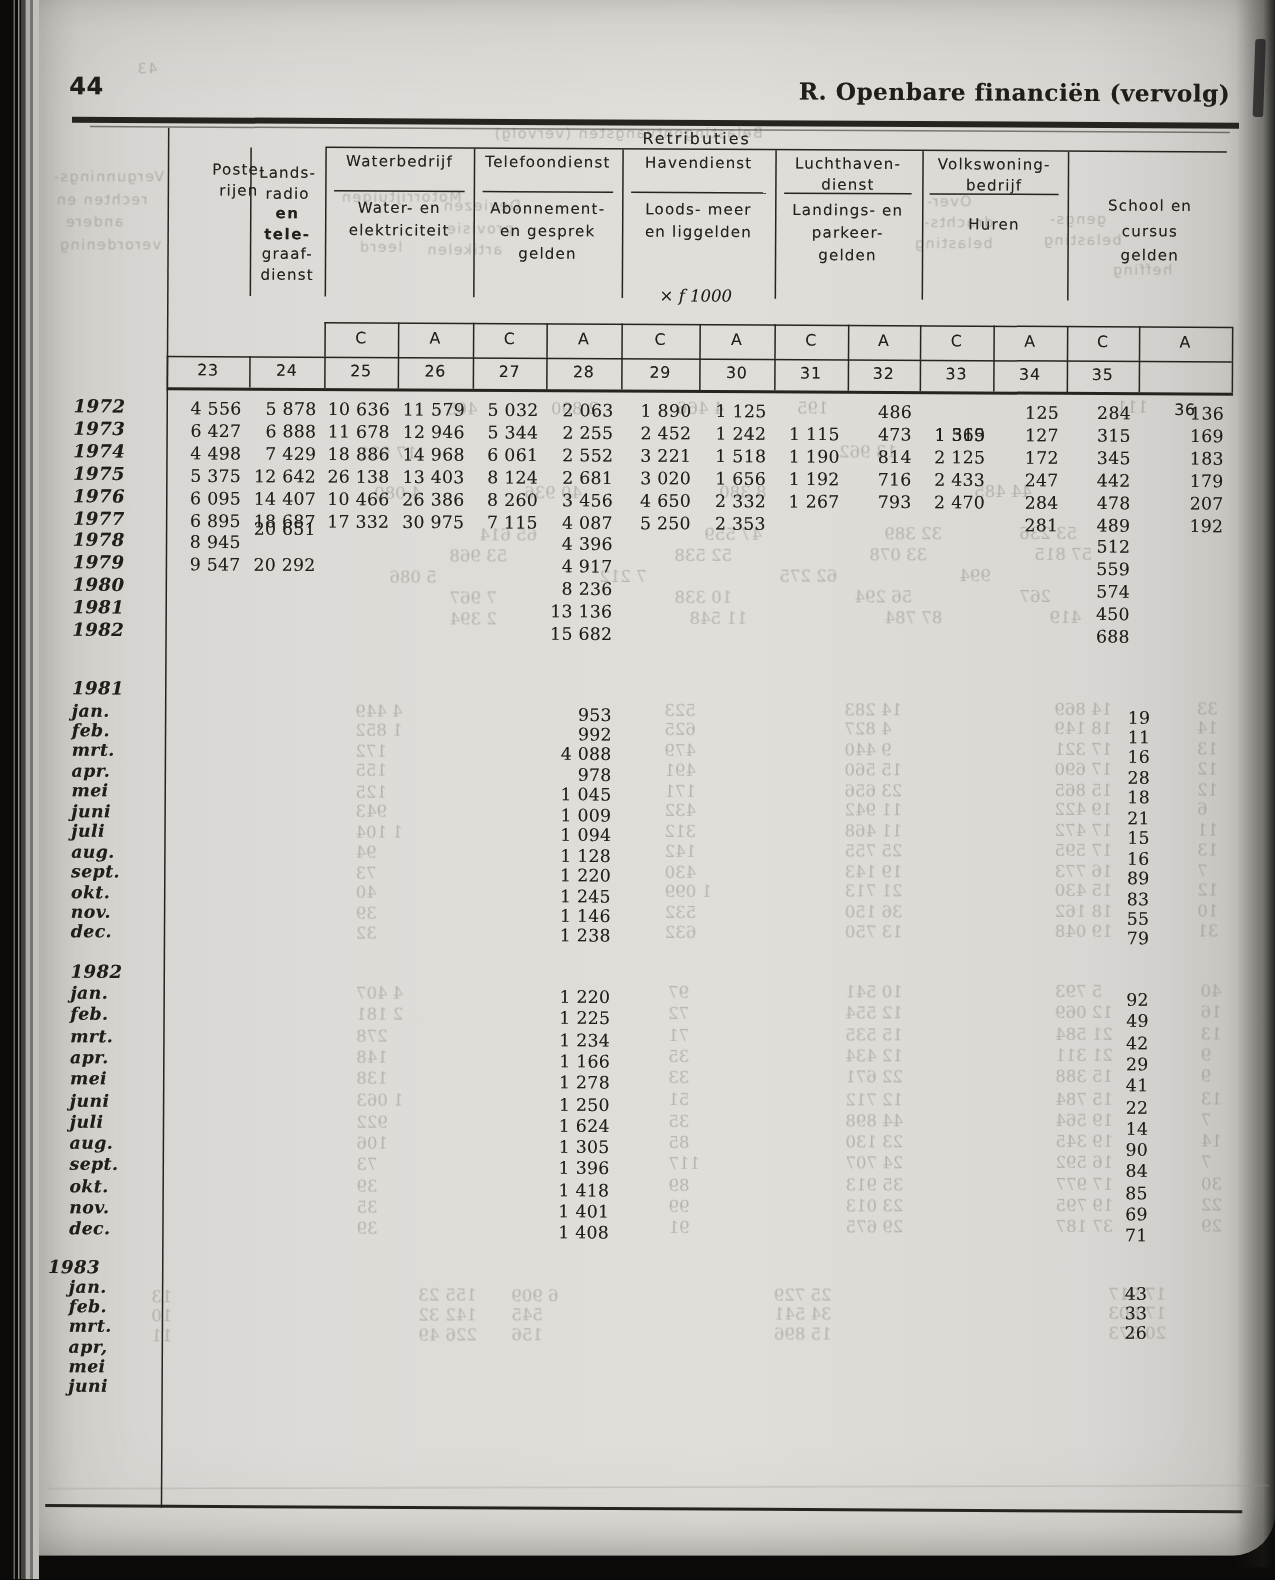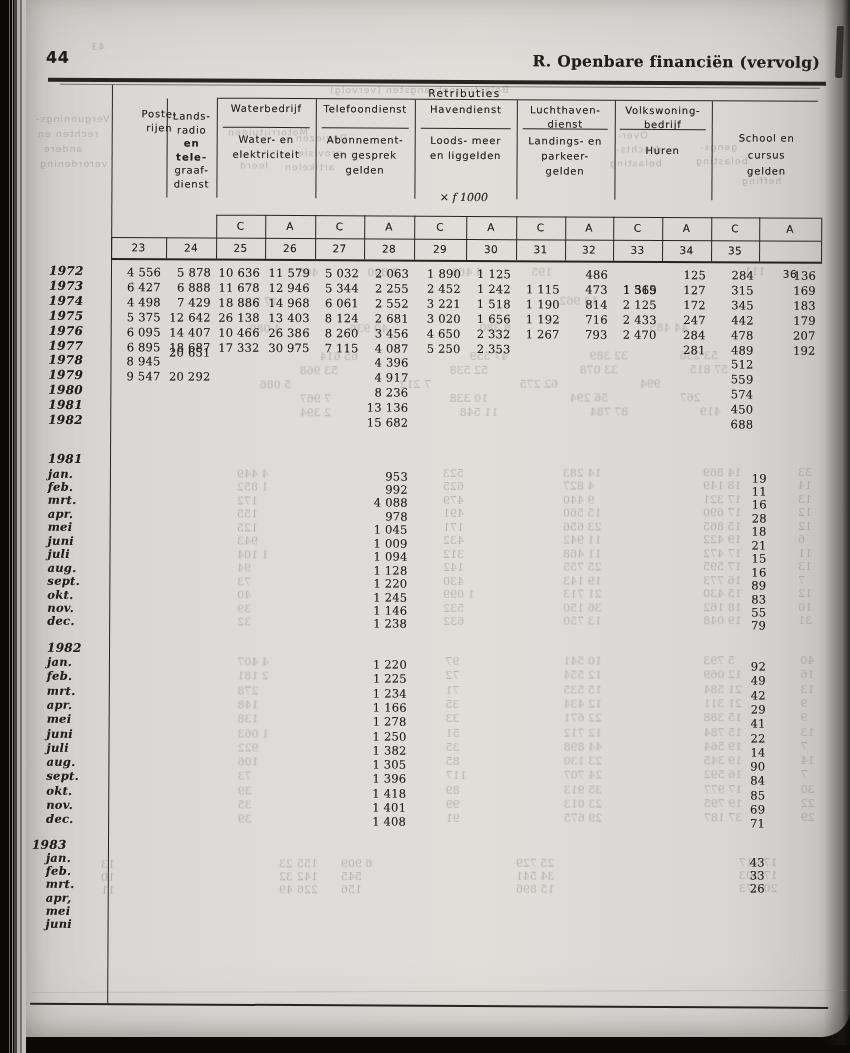--- a/index.html
+++ b/index.html
@@ -531,21 +531,21 @@
         <div class="rowlab" style="left: 50px; top: 697.9px; font-size: 11.5px;">apr.</div>
         <div class="cell" style="left: 367px; top: 698.9px; width: 43px;">1 166</div>
         <div class="cell" style="left: 714px; top: 698.9px; width: 55px;">29</div>
         <div class="rowlab" style="left: 50px; top: 712.2px; font-size: 11.5px;">mei</div>
         <div class="cell" style="left: 367px; top: 713.2px; width: 43px;">1 278</div>
         <div class="cell" style="left: 714px; top: 713.2px; width: 55px;">41</div>
         <div class="rowlab" style="left: 50px; top: 726.5px; font-size: 11.5px;">juni</div>
         <div class="cell" style="left: 367px; top: 727.5px; width: 43px;">1 250</div>
         <div class="cell" style="left: 714px; top: 727.5px; width: 55px;">22</div>
         <div class="rowlab" style="left: 50px; top: 740.8px; font-size: 11.5px;">juli</div>
-        <div class="cell" style="left: 367px; top: 741.8px; width: 43px;">1 382</div>
+        <div class="cell" style="left: 367px; top: 741.8px; width: 43px;">1 624</div>
         <div class="cell" style="left: 714px; top: 741.8px; width: 55px;">14</div>
         <div class="rowlab" style="left: 50px; top: 755.1px; font-size: 11.5px;">aug.</div>
         <div class="cell" style="left: 367px; top: 756.1px; width: 43px;">1 305</div>
         <div class="cell" style="left: 714px; top: 756.1px; width: 55px;">90</div>
         <div class="rowlab" style="left: 50px; top: 769.4px; font-size: 11.5px;">sept.</div>
         <div class="cell" style="left: 367px; top: 770.4px; width: 43px;">1 396</div>
         <div class="cell" style="left: 714px; top: 770.4px; width: 55px;">84</div>
         <div class="rowlab" style="left: 50px; top: 783.7px; font-size: 11.5px;">okt.</div>
         <div class="cell" style="left: 367px; top: 784.7px; width: 43px;">1 418</div>
         <div class="cell" style="left: 714px; top: 784.7px; width: 55px;">85</div>

